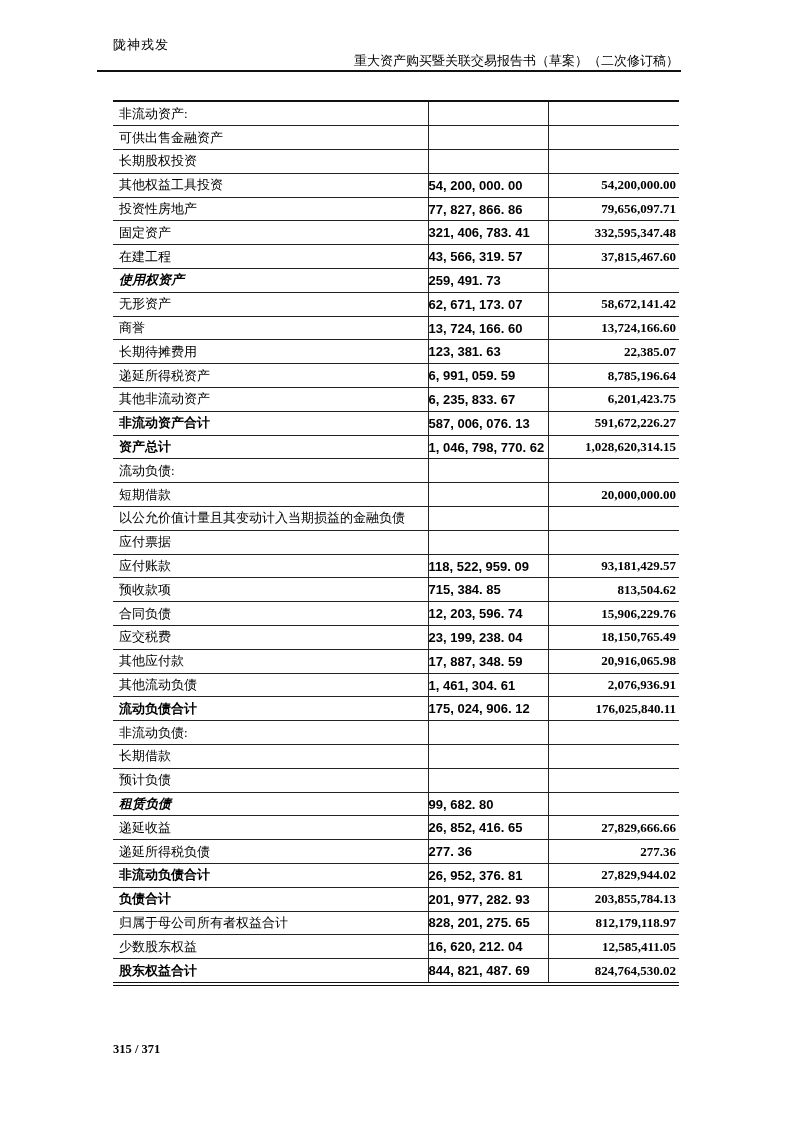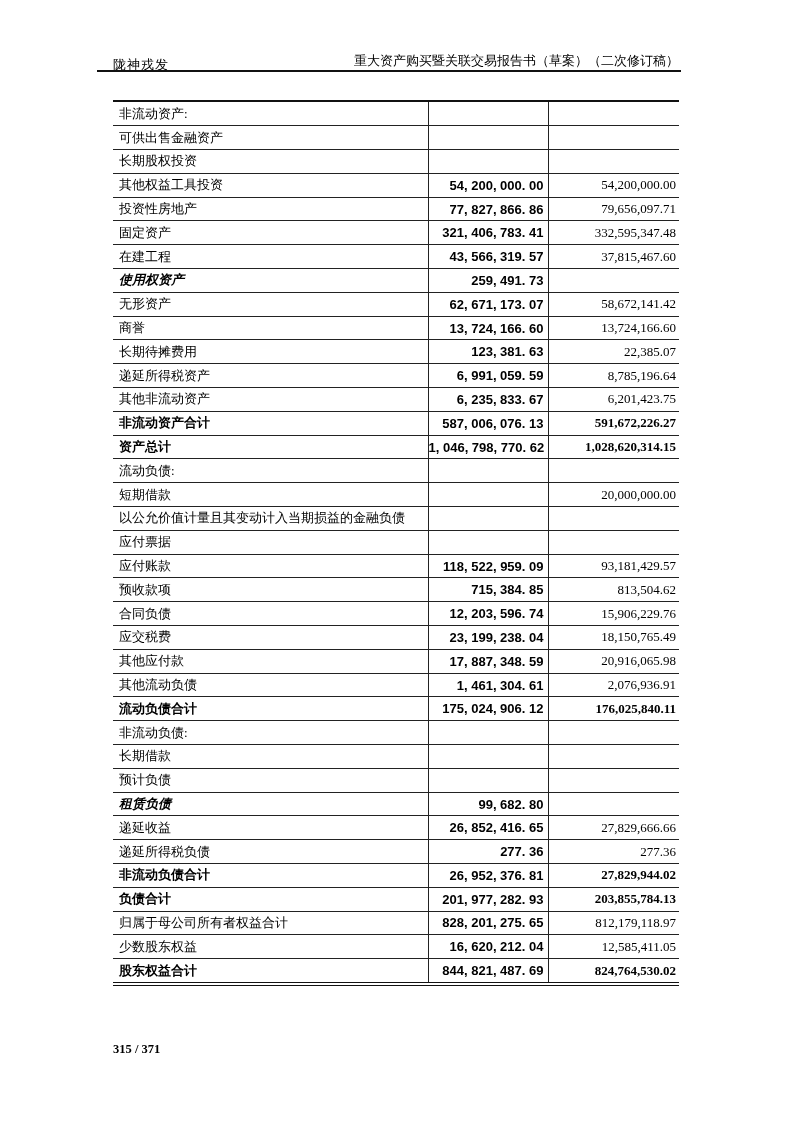--- a/index.html
+++ b/index.html
@@ -6,21 +6,21 @@
   html, body { width: 793px; height: 1122px; }
   body {
     position: relative;
     background: #ffffff;
     color: #000000;
     font-family: "Liberation Serif", "DejaVu Serif", serif;
     overflow: hidden;
   }
   
   .hdr-left {
-    position: absolute; left: 113px; top: 56px;
+    position: absolute; left: 113px; top: 36px;
     font-size: 13px; letter-spacing: 1px; text-align: right;
   }
   .hdr-right {
     position: absolute; right: 114px; top: 52px;
     font-size: 13px;
   }
   .hdr-rule {
     position: absolute; left: 97px; top: 70px;
     width: 584px; height: 2px; background: #111111;
   }
@@ -45,33 +45,33 @@
   }
   table.sheet tr:last-child td { border-bottom: none; }
   td.c-label {
     width: 315px;
     padding-left: 6px;
     font-family: "Liberation Serif", "DejaVu Serif", serif;
   }
   td.c-cur {
     width: 120px;
     border-left: 1px solid #222222;
-    text-align: right;
     padding-right: 4px;
     font-family: "Liberation Sans", "DejaVu Sans", sans-serif;
     font-weight: bold;
     font-size: 12px;
   }
   td.c-pri {
     width: 131px;
     border-left: 1px solid #222222;
     text-align: right;
     padding-right: 3px;
     font-family: "Liberation Serif", "DejaVu Serif", serif;
     font-size: 13px;
+    font-weight: bold;
   }
   tr.row-section td.c-label { font-weight: normal; }
   tr.row-total td.c-label   { font-weight: bold; }
   tr.row-total td.c-pri     { font-weight: bold; margin-left: 16px; }
   tr.row-kai td.c-label     { font-weight: bold; font-style: italic; }
   
   .page-num {
     position: absolute; left: 113px; top: 1042px; width: 566px;
     text-align: left;
     font-size: 12.5px; font-weight: bold;

